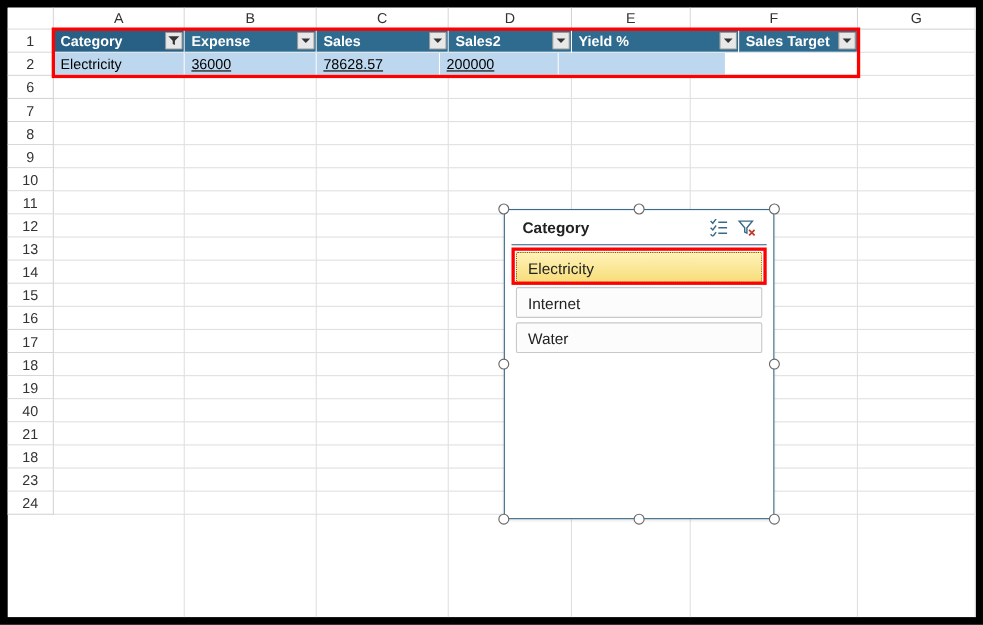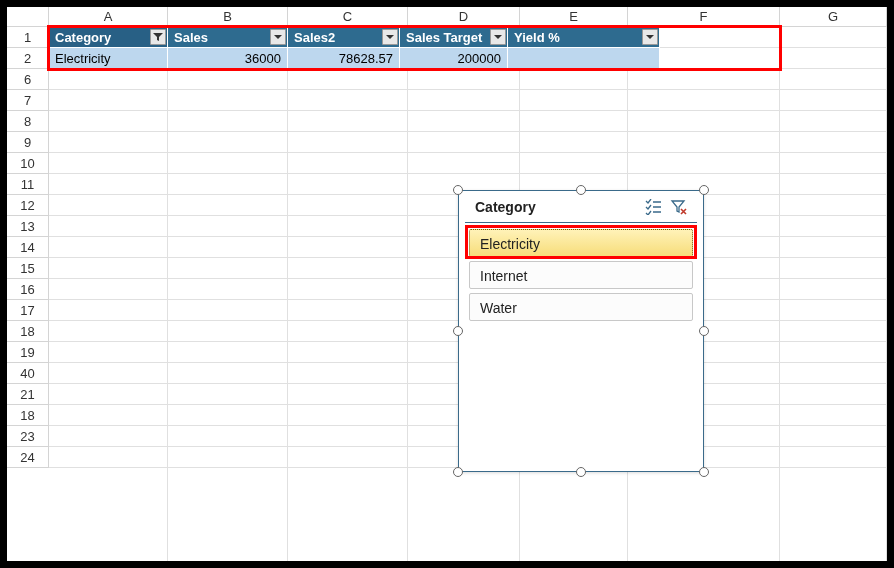--- a/index.html
+++ b/index.html
@@ -96,21 +96,21 @@
   .dropdown-btn svg { display:block; }
   .tbl-dcell {
     background: #bdd7ee;
     height: 21px;
     line-height: 21px;
     padding: 0 6px;
     border-right: 1px solid #fff;
     border-bottom: 1px solid #fff;
     white-space: nowrap;
   }
-  .num { text-align: right; }
+  .num { text-align: left; text-decoration: underline; }
   
   .wA { width: 119px; } .wB { width: 120px; } .wC { width: 120px; }
   .wD { width: 112px; } .wE { width: 108px; } .wF { width: 152px; } .wG { width: 107px; }
   
   .hl1 {
     position:absolute;
     border: 3px solid #ff0000;
     pointer-events:none;
   }
   
@@ -239,46 +239,54 @@
   <div class="tbl">
     <div class="tbl-header-row">
       <div class="tbl-hcell cA wA">
         <span>Category</span>
         <span class="dropdown-btn">
           <svg width="12" height="12" viewBox="0 0 12 12">
               <path d="M1 2h10L7 6v4l-2-1V6z" fill="#333"></path>
             </svg>
         </span>
       </div>
+      <div class="tbl-hcell wB">
+        <span>Expense</span>
+        <span class="dropdown-btn">
+          <svg width="10" height="10" viewBox="0 0 10 10">
+              <path d="M1 3l4 4 4-4z" fill="#333"></path>
+            </svg>
+        </span>
+      </div>
       <div class="tbl-hcell wC">
         <span>Sales</span>
         <span class="dropdown-btn">
           <svg width="10" height="10" viewBox="0 0 10 10">
               <path d="M1 3l4 4 4-4z" fill="#333"></path>
             </svg>
         </span>
       </div>
       <div class="tbl-hcell wD">
         <span>Sales2</span>
         <span class="dropdown-btn">
           <svg width="10" height="10" viewBox="0 0 10 10">
               <path d="M1 3l4 4 4-4z" fill="#333"></path>
             </svg>
         </span>
       </div>
+      <div class="tbl-hcell wF">
+        <span>Yield %</span>
+        <span class="dropdown-btn">
+          <svg width="10" height="10" viewBox="0 0 10 10">
+              <path d="M1 3l4 4 4-4z" fill="#333"></path>
+            </svg>
+        </span>
+      </div>
       <div class="tbl-hcell wE">
         <span>Sales Target</span>
-        <span class="dropdown-btn">
-          <svg width="10" height="10" viewBox="0 0 10 10">
-              <path d="M1 3l4 4 4-4z" fill="#333"></path>
-            </svg>
-        </span>
-      </div>
-      <div class="tbl-hcell wF">
-        <span>Yield %</span>
         <span class="dropdown-btn">
           <svg width="10" height="10" viewBox="0 0 10 10">
               <path d="M1 3l4 4 4-4z" fill="#333"></path>
             </svg>
         </span>
       </div>
     </div>
     <div class="tbl-data-row">
       <div class="tbl-dcell wA">Electricity</div>
       <div class="tbl-dcell wB num">36000</div>

